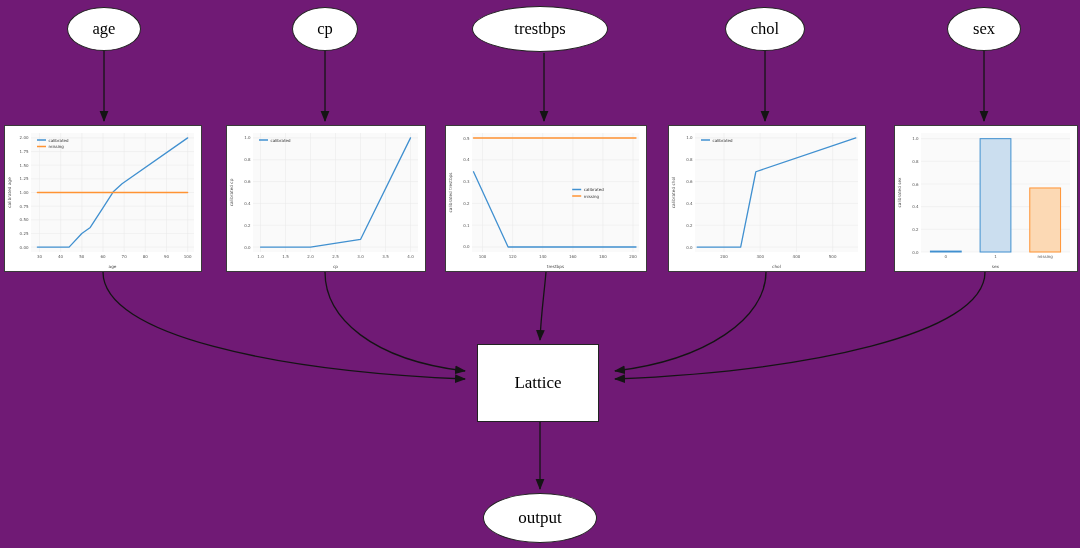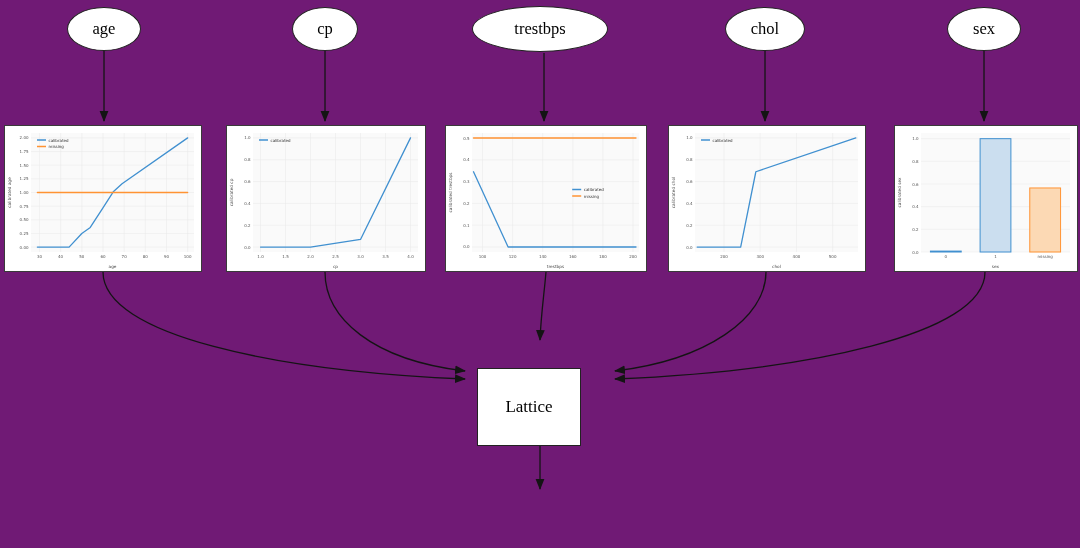--- a/index.html
+++ b/index.html
@@ -226,18 +226,21 @@
         <text x="201" y="264" text-anchor="middle" fill="#555555" font-size="8" class="chart-text">1</text>
         <text x="300.33333333333337" y="264" text-anchor="middle" fill="#555555" font-size="8" class="chart-text">missing</text>
         <text x="201" y="283" text-anchor="middle" fill="#444444" font-size="8.5" class="chart-text">sex</text>
         <text text-anchor="middle" fill="#444444" font-size="8.5" transform="translate(11,133) rotate(-90)" class="chart-text">calibrated sex</text>
         <rect x="70.87333333333332" y="250.18666666666667" width="61.586666666666666" height="1.8133333333333326" fill="#cbdeef" stroke="#4090d0" stroke-width="2"></rect>
         <rect x="170.20666666666668" y="25.333333333333343" width="61.586666666666666" height="226.66666666666666" fill="#cbdeef" stroke="#4090d0" stroke-width="2"></rect>
         <rect x="269.54" y="123.93333333333334" width="61.586666666666666" height="128.06666666666666" fill="#fcd9b4" stroke="#ff9333" stroke-width="2"></rect>
       </svg>
     </div>
 
-  <div class="node box" style="left:477px;top:344px;width:104px;height:78px;margin-top:24px;">
+  <div class="node box" style="left:477px;top:344px;width:122px;height:78px;">
     <span>Lattice</span>
   </div>
 
+  <div class="node ellipse" style="left:483px;top:493px;width:114px;height:50px;font-size:17px;">
+    <span>output</span>
+  </div>
 
 </div>
 
 </body></html>

